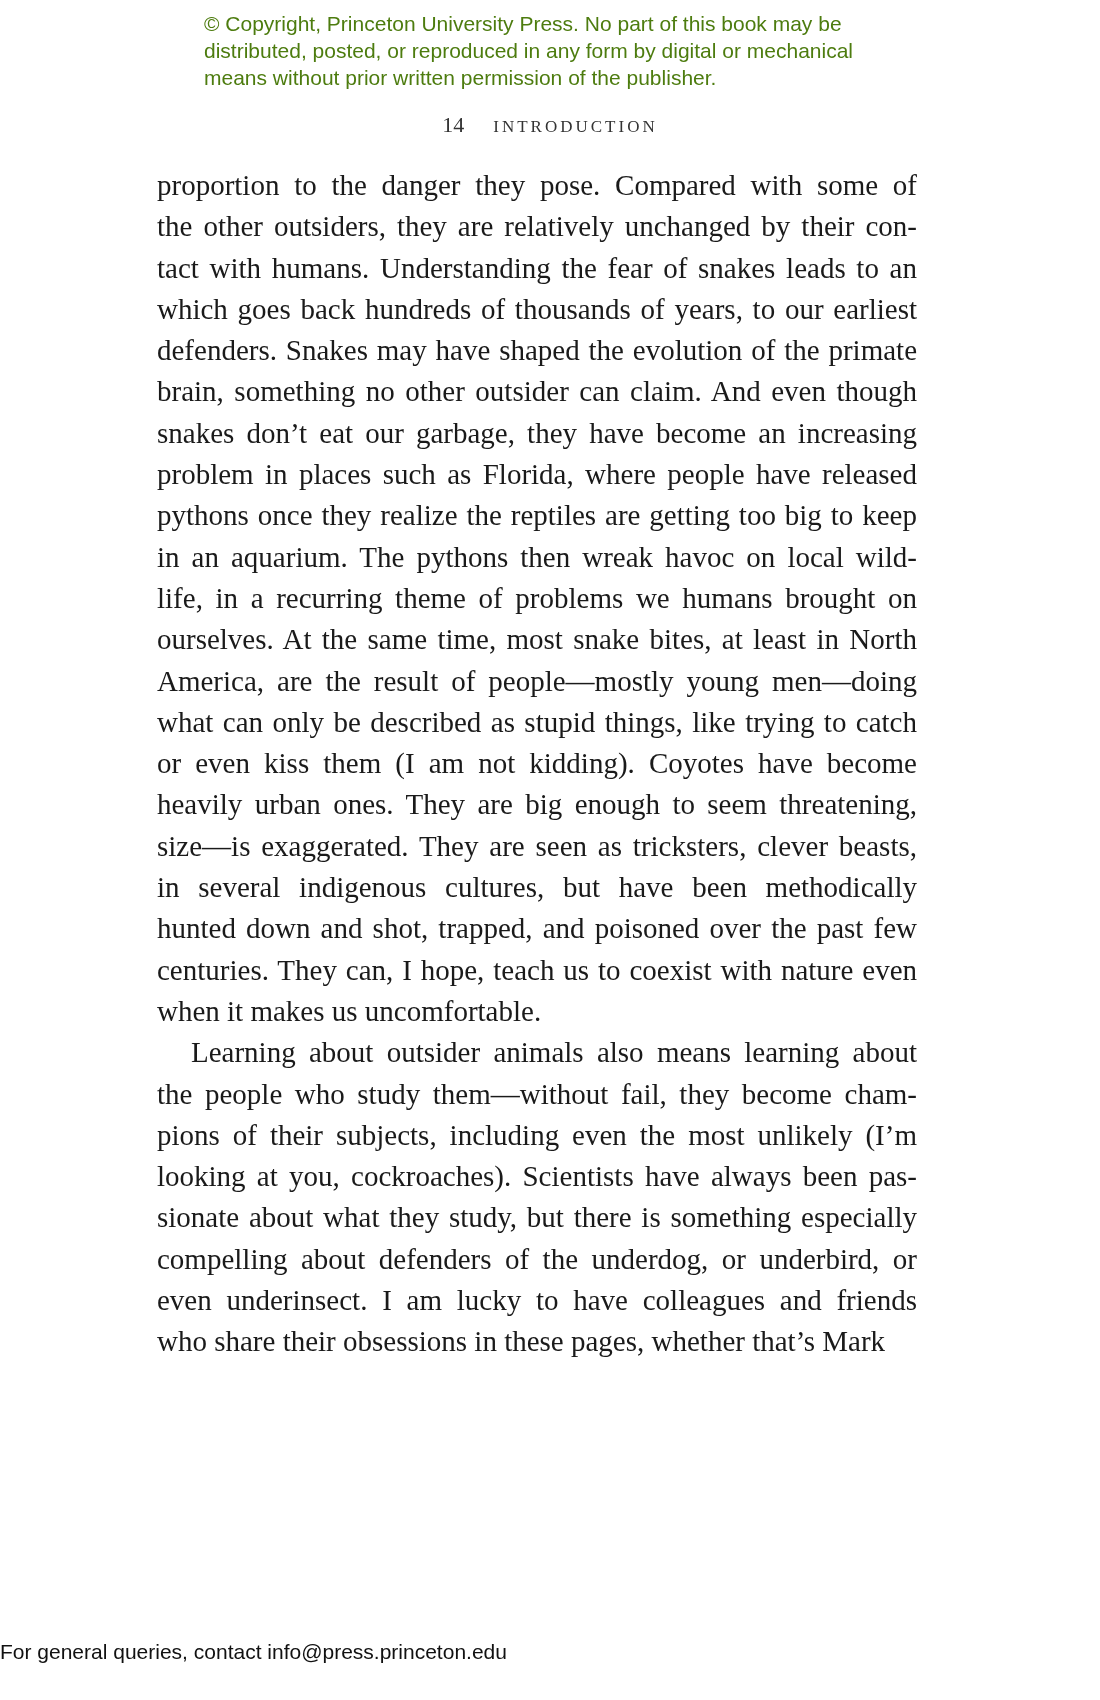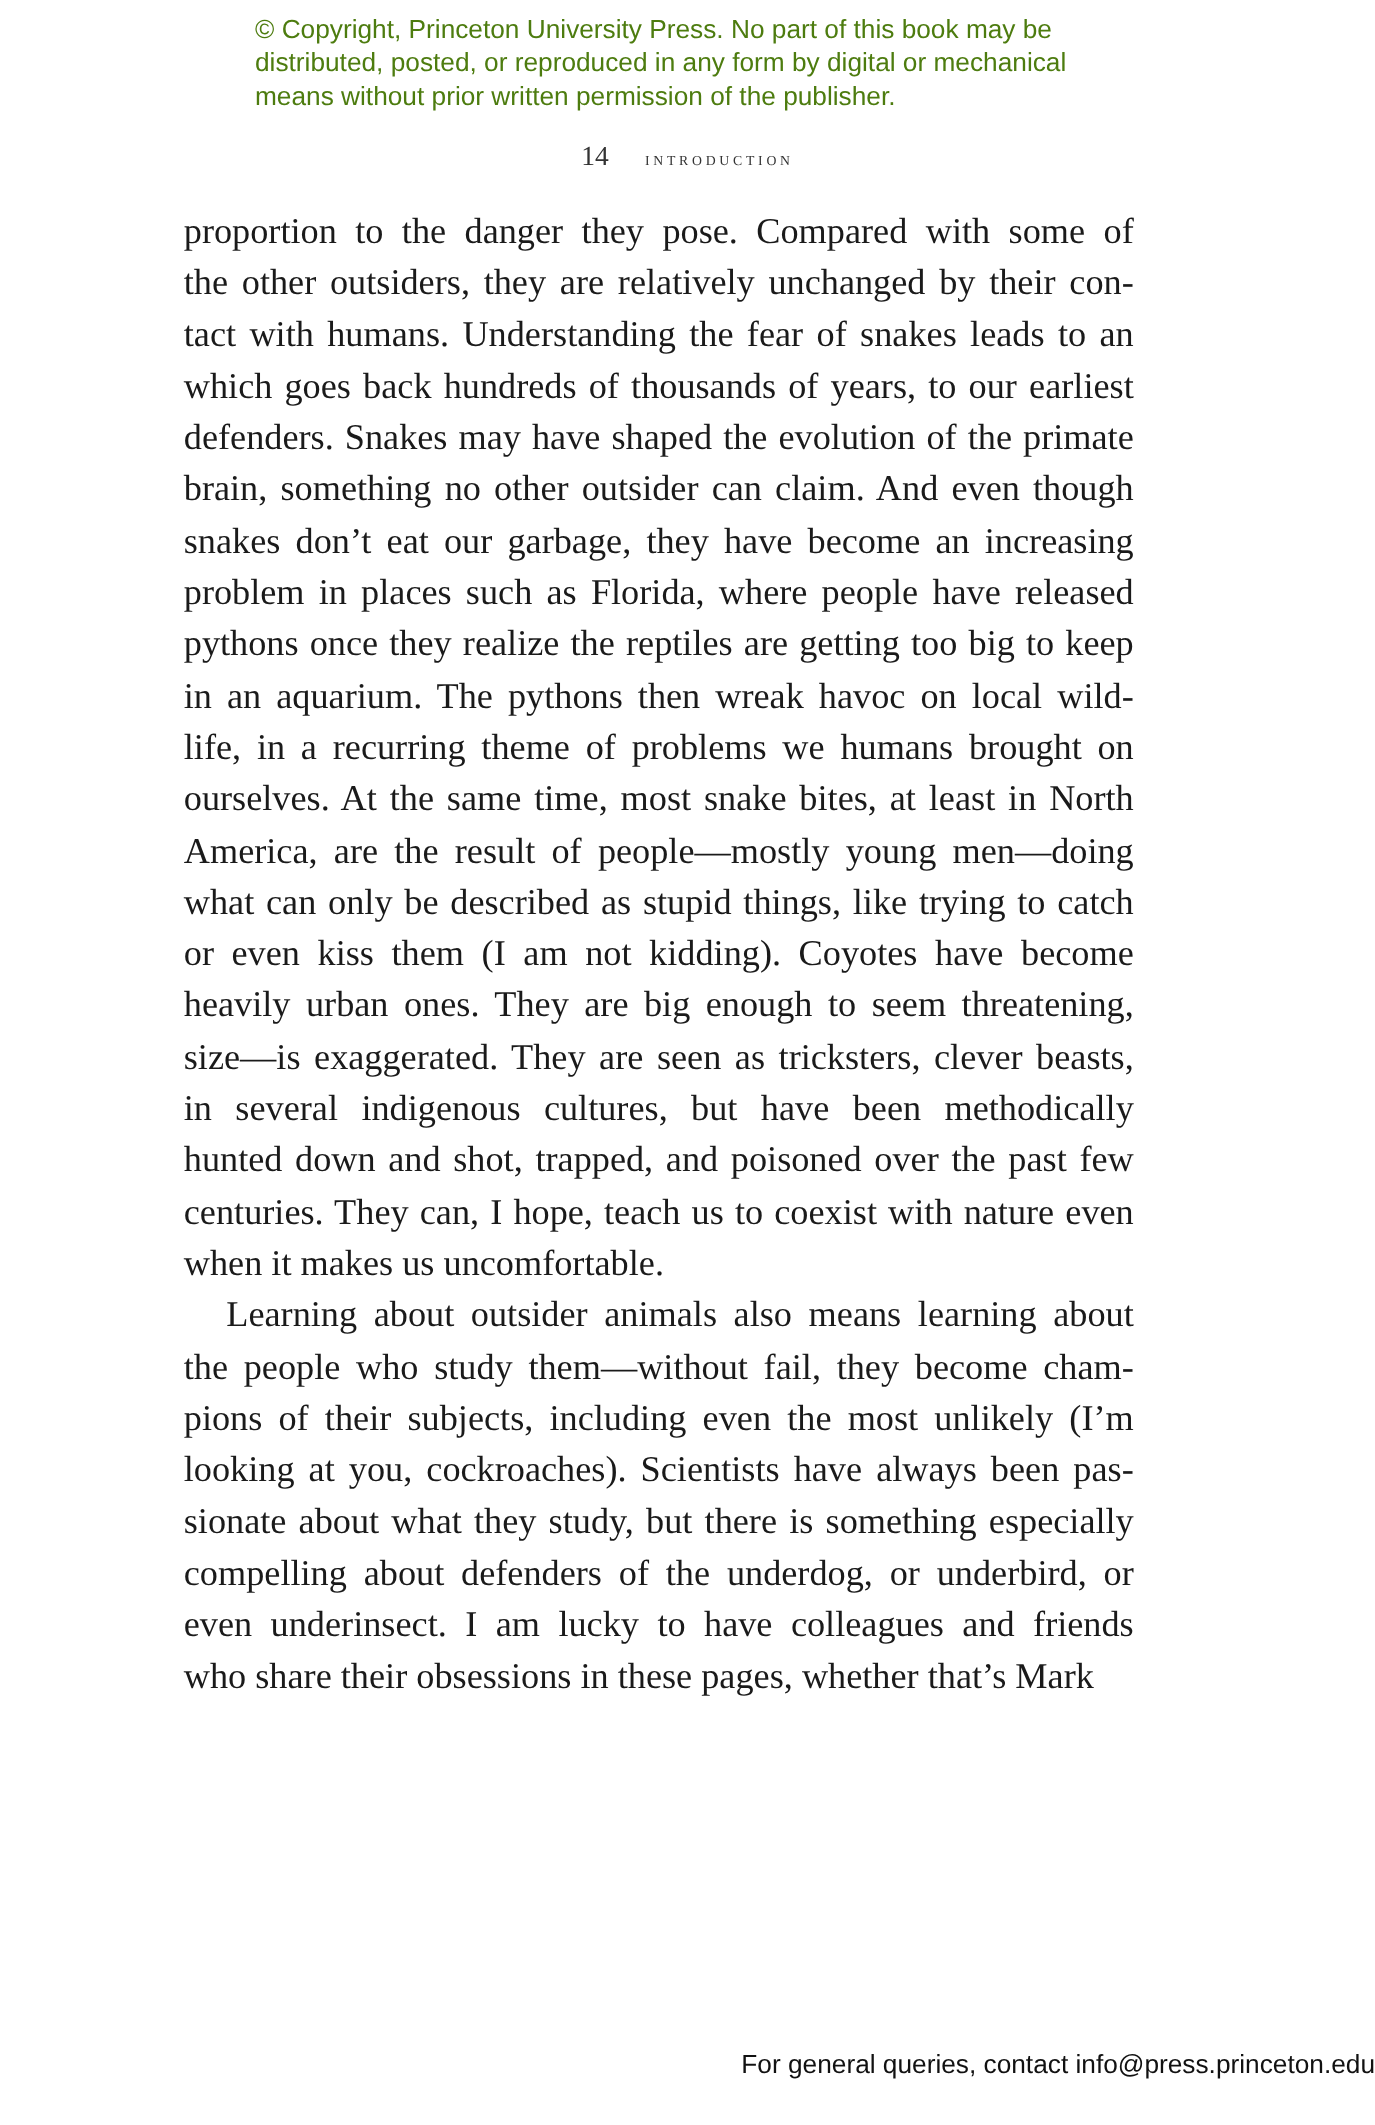--- a/index.html
+++ b/index.html
@@ -8,30 +8,30 @@
     position: absolute; left: 204px; top: 10px; width: 720px;
     font-family: "Liberation Sans", sans-serif; font-size: 21px; line-height: 27px;
     color: #4d7c0f;
   }
   .notice div { white-space: nowrap; }
   .running-head {
     position: absolute; left: 0; top: 112px; width: 1100px; text-align: center;
     font-family: "Liberation Serif", serif; color: #333; font-size: 20px;
   }
   .running-head .num { font-size: 22px; margin-right: 24px; }
-  .running-head .title { letter-spacing: 3px; font-size: 11px; }
+  .running-head .title { letter-spacing: 3px; font-size: 17px; }
   .body-text {
-    position: absolute; left: 147px; top: 165px; width: 760px;
+    position: absolute; left: 157px; top: 165px; width: 760px;
     font-family: "Liberation Serif", serif; font-size: 29px; line-height: 41.3px; color: #1a1a1a;
   }
   .line { white-space: nowrap; text-align: justify; text-align-last: justify; height: 41.3px; }
   .line.last { text-align-last: left; }
   .line.indent { padding-left: 34px; }
   .footer {
-    position: absolute; left: 0; top: 1640px; width: 1100px; text-align: right;
+    position: absolute; left: 0; top: 1640px; width: 1100px; text-align: left;
     font-family: "Liberation Sans", sans-serif; font-size: 21px; color: #111;
   }
 </style>
 </head>
 <body>
 
 <div class="notice">
   <div>© Copyright, Princeton University Press. No part of this book may be</div>
   <div>distributed, posted, or reproduced in any form by digital or mechanical</div>
   <div>means without prior written permission of the publisher.</div>

